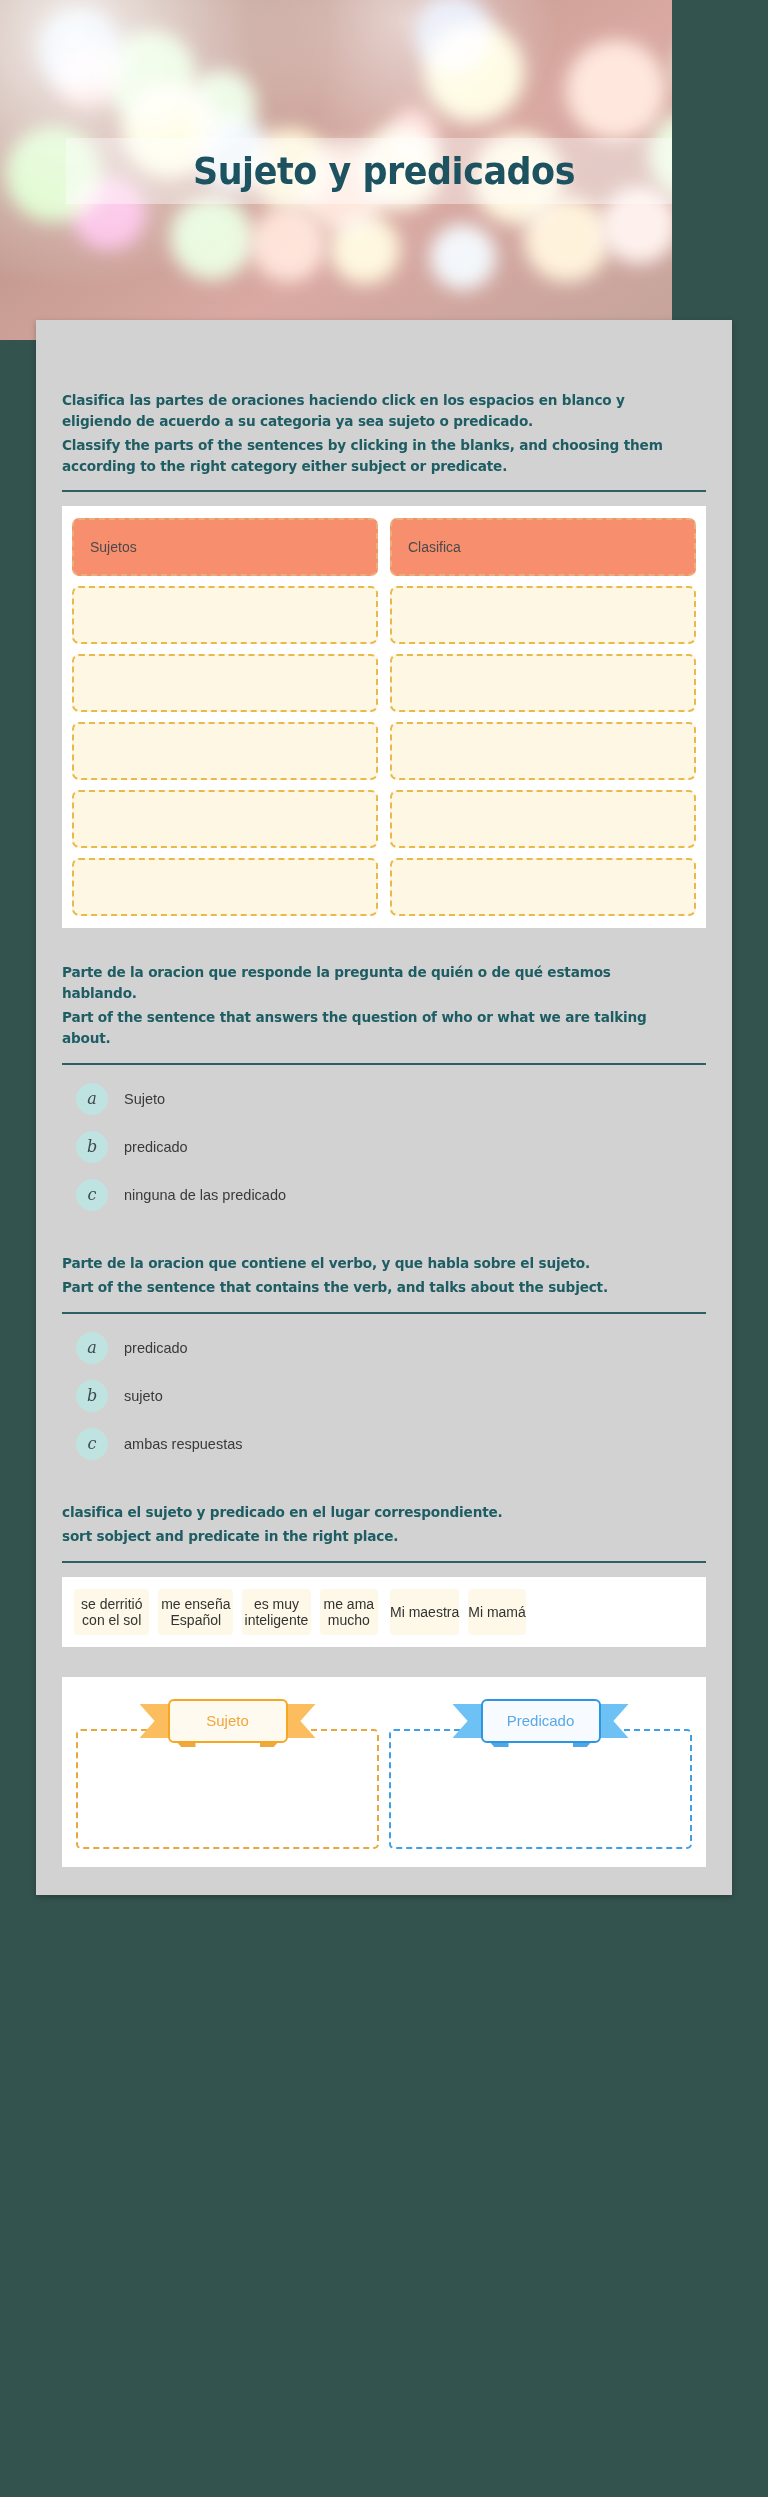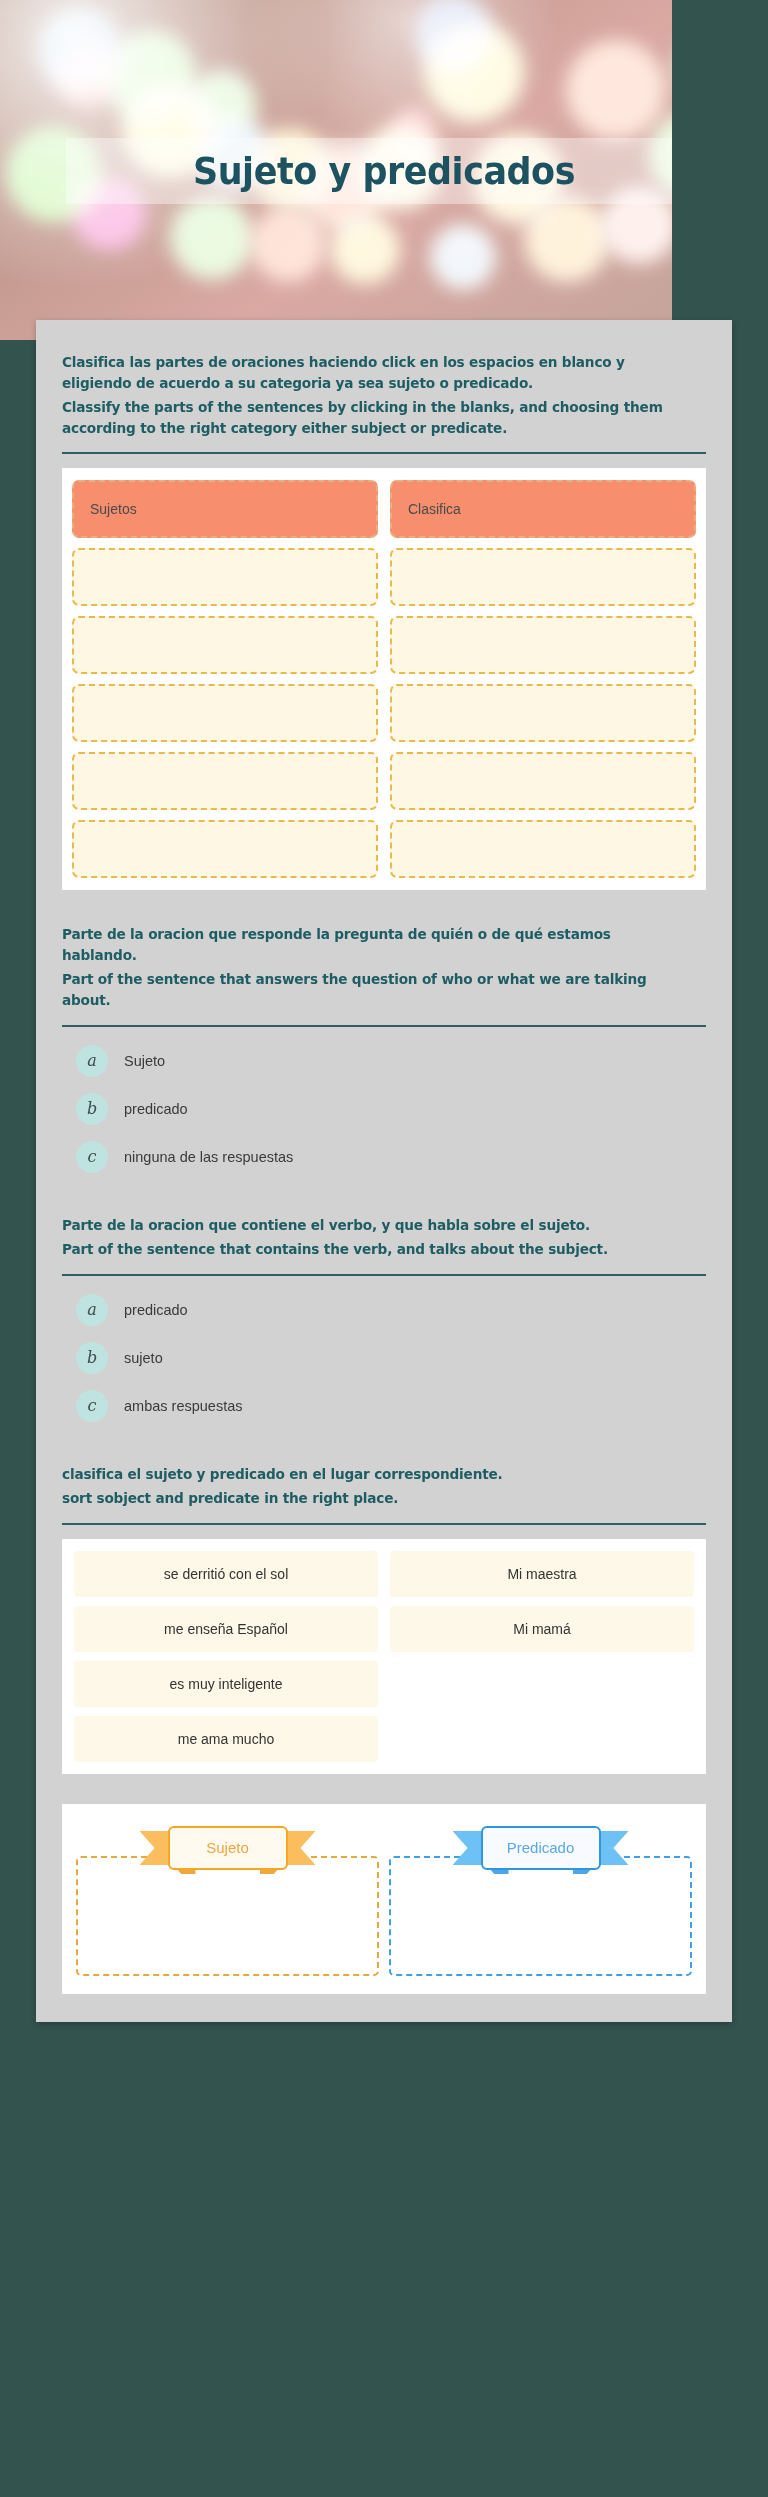--- a/index.html
+++ b/index.html
@@ -68,20 +68,21 @@
     left: 36px;
     top: 320px;
     width: 696px;
     background: #d2d2d2;
     box-shadow: 0 2px 6px rgba(0,0,0,.25);
     padding: 0 0 28px 0;
     box-sizing: border-box;
   }
   .sheet-inner {
     padding: 32px 26px 0 26px;
+    margin-top: 38px;
   }
 
   .instr {
     font-family: "DejaVu Sans", sans-serif;
     font-weight: bold;
     font-size: 14.5px;
     line-height: 1.42;
     color: #1d5d63;
     letter-spacing: -0.2px;
     margin: 0 0 12px 0;
@@ -154,21 +155,21 @@
   }
 
   
   .cards-panel {
     background: #ffffff;
     margin-top: 14px;
     padding: 12px 12px;
     display: flex;
     gap: 12px;
   }
-  .cards-col { flex: 1 1 0; display: flex; flex-direction: column; gap: 9px; }
+  .cards-col { flex: 1 1 0; display: flex; flex-direction: row; gap: 9px; }
   .card {
     background: #fdf8e7;
     border-radius: 4px;
     height: 46px;
     display: flex;
     align-items: center;
     justify-content: center;
     font-size: 14px;
     color: #333;
     text-align: center;
@@ -319,21 +320,21 @@
         <div class="opt">
           <span class="opt-badge">a</span>
           <span class="opt-label">Sujeto</span>
         </div>
         <div class="opt">
           <span class="opt-badge">b</span>
           <span class="opt-label">predicado</span>
         </div>
         <div class="opt">
           <span class="opt-badge">c</span>
-          <span class="opt-label">ninguna de las respuestas</span>
+          <span class="opt-label">ninguna de las predicado</span>
         </div>
       </div>
     </div>
 
     <div class="qblock">
       <p class="instr tight">Parte de la oracion que contiene el verbo, y que habla sobre el sujeto.</p>
       <p class="instr">Part of the sentence that contains the verb, and talks about the subject.</p>
       <div class="rule"></div>
       <div class="opts">
         <div class="opt">

